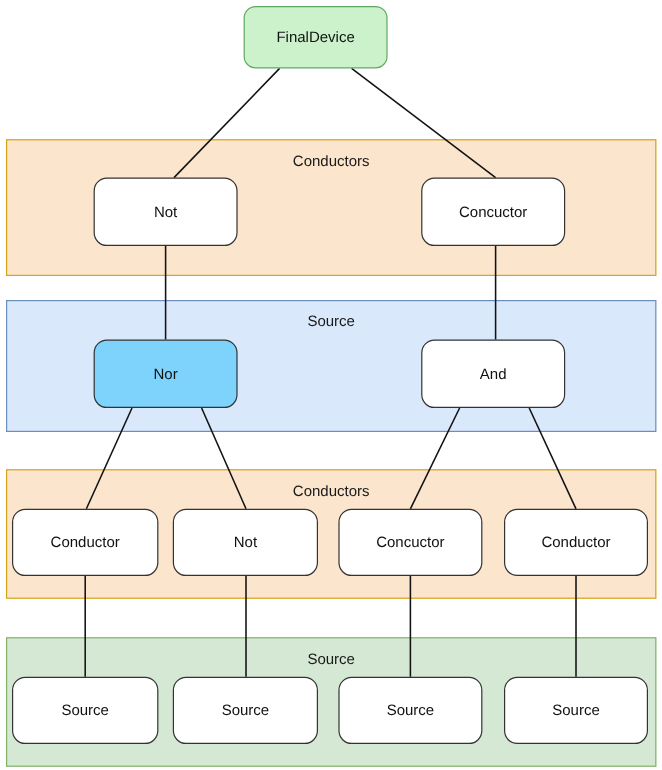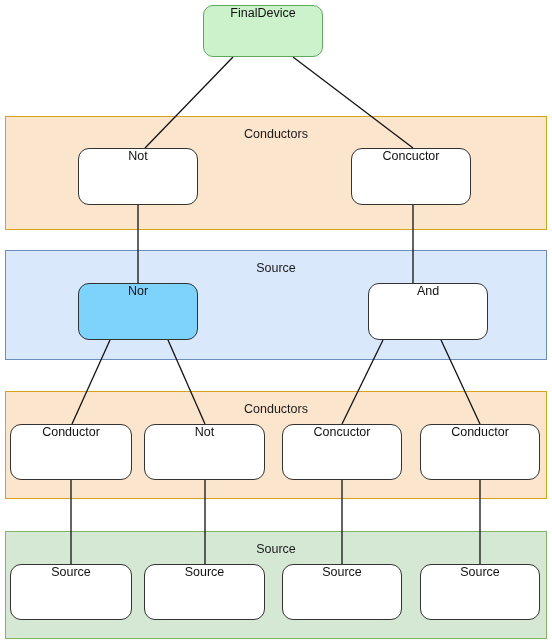--- a/index.html
+++ b/index.html
@@ -31,21 +31,21 @@
     left: 0;
     line-height: 14px;
   }
   .node {
     position: absolute;
     box-sizing: border-box;
     background: #ffffff;
     border: 1.4px solid #333333;
     border-radius: 11px;
     display: flex;
-    align-items: flex-start;
+    align-items: center;
     justify-content: center;
     font-size: 12.5px;
     color: #111111;
     z-index: 5;
   }
   .node.root {
     background: #ccf2cc;
     border: 1.6px solid #5fa85f;
     border-radius: 10px;
   }
@@ -104,21 +104,21 @@
       </div>
       <div class="node" style="left: 78px; top: 148px; width: 120px; height: 57px; background: rgb(255, 255, 255); border-color: rgb(51, 51, 51);">
         <span>Not</span>
       </div>
       <div class="node" style="left: 351px; top: 148px; width: 120px; height: 57px; background: rgb(255, 255, 255); border-color: rgb(51, 51, 51);">
         <span>Concuctor</span>
       </div>
       <div class="node" style="left: 78px; top: 283px; width: 120px; height: 57px; background: #7dd3fc; border-color: rgb(51, 51, 51);">
         <span>Nor</span>
       </div>
-      <div class="node" style="left: 368px; top: 283px; width: 120px; height: 57px; background: rgb(255, 255, 255); border-color: rgb(51, 51, 51);">
+      <div class="node" style="left: 351px; top: 283px; width: 120px; height: 57px; background: rgb(255, 255, 255); border-color: rgb(51, 51, 51);">
         <span>And</span>
       </div>
       <div class="node" style="left: 10px; top: 424px; width: 122px; height: 56px; background: rgb(255, 255, 255); border-color: rgb(51, 51, 51);">
         <span>Conductor</span>
       </div>
       <div class="node" style="left: 144px; top: 424px; width: 121px; height: 56px; background: rgb(255, 255, 255); border-color: rgb(51, 51, 51);">
         <span>Not</span>
       </div>
       <div class="node" style="left: 282px; top: 424px; width: 120px; height: 56px; background: rgb(255, 255, 255); border-color: rgb(51, 51, 51);">
         <span>Concuctor</span>

